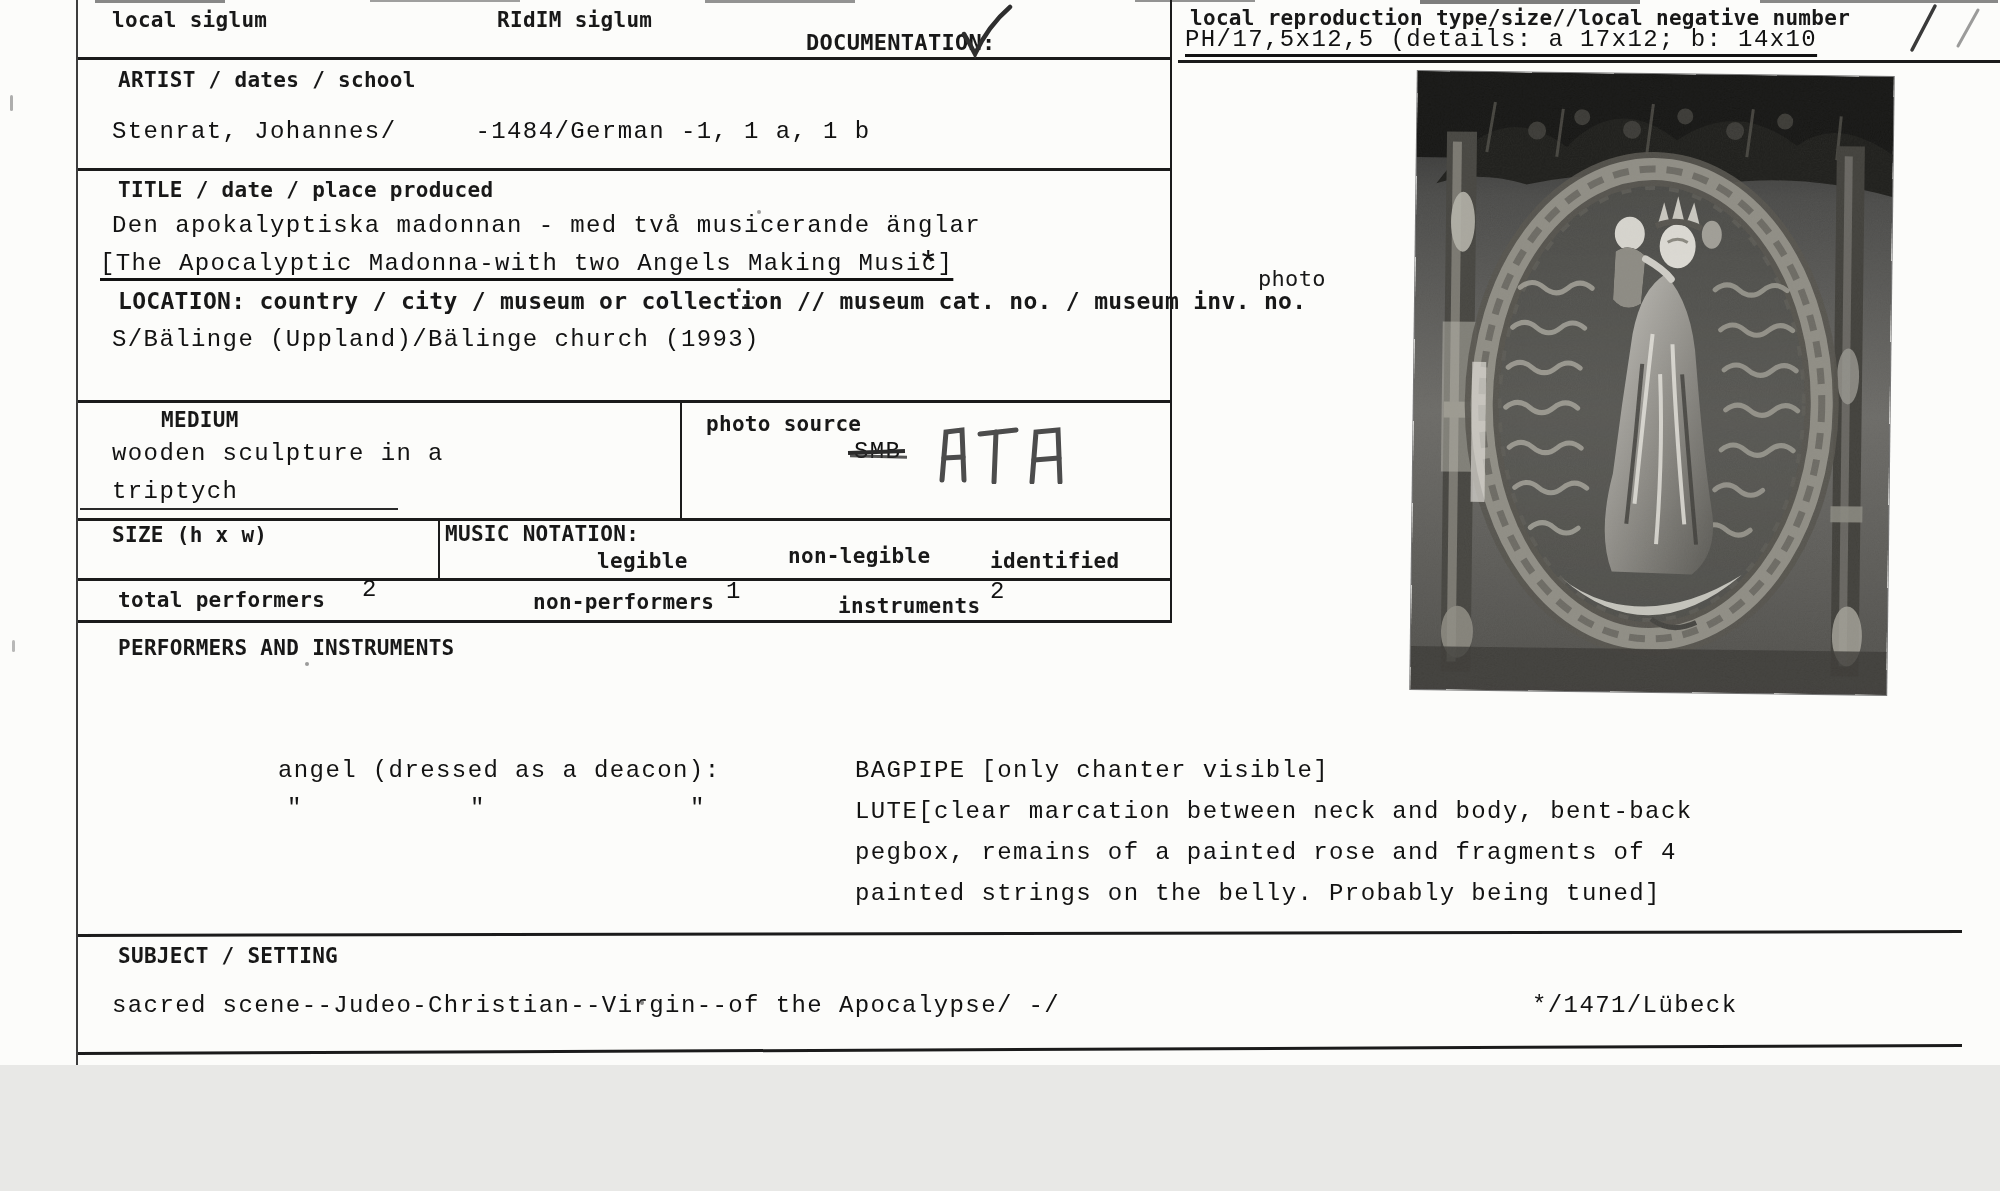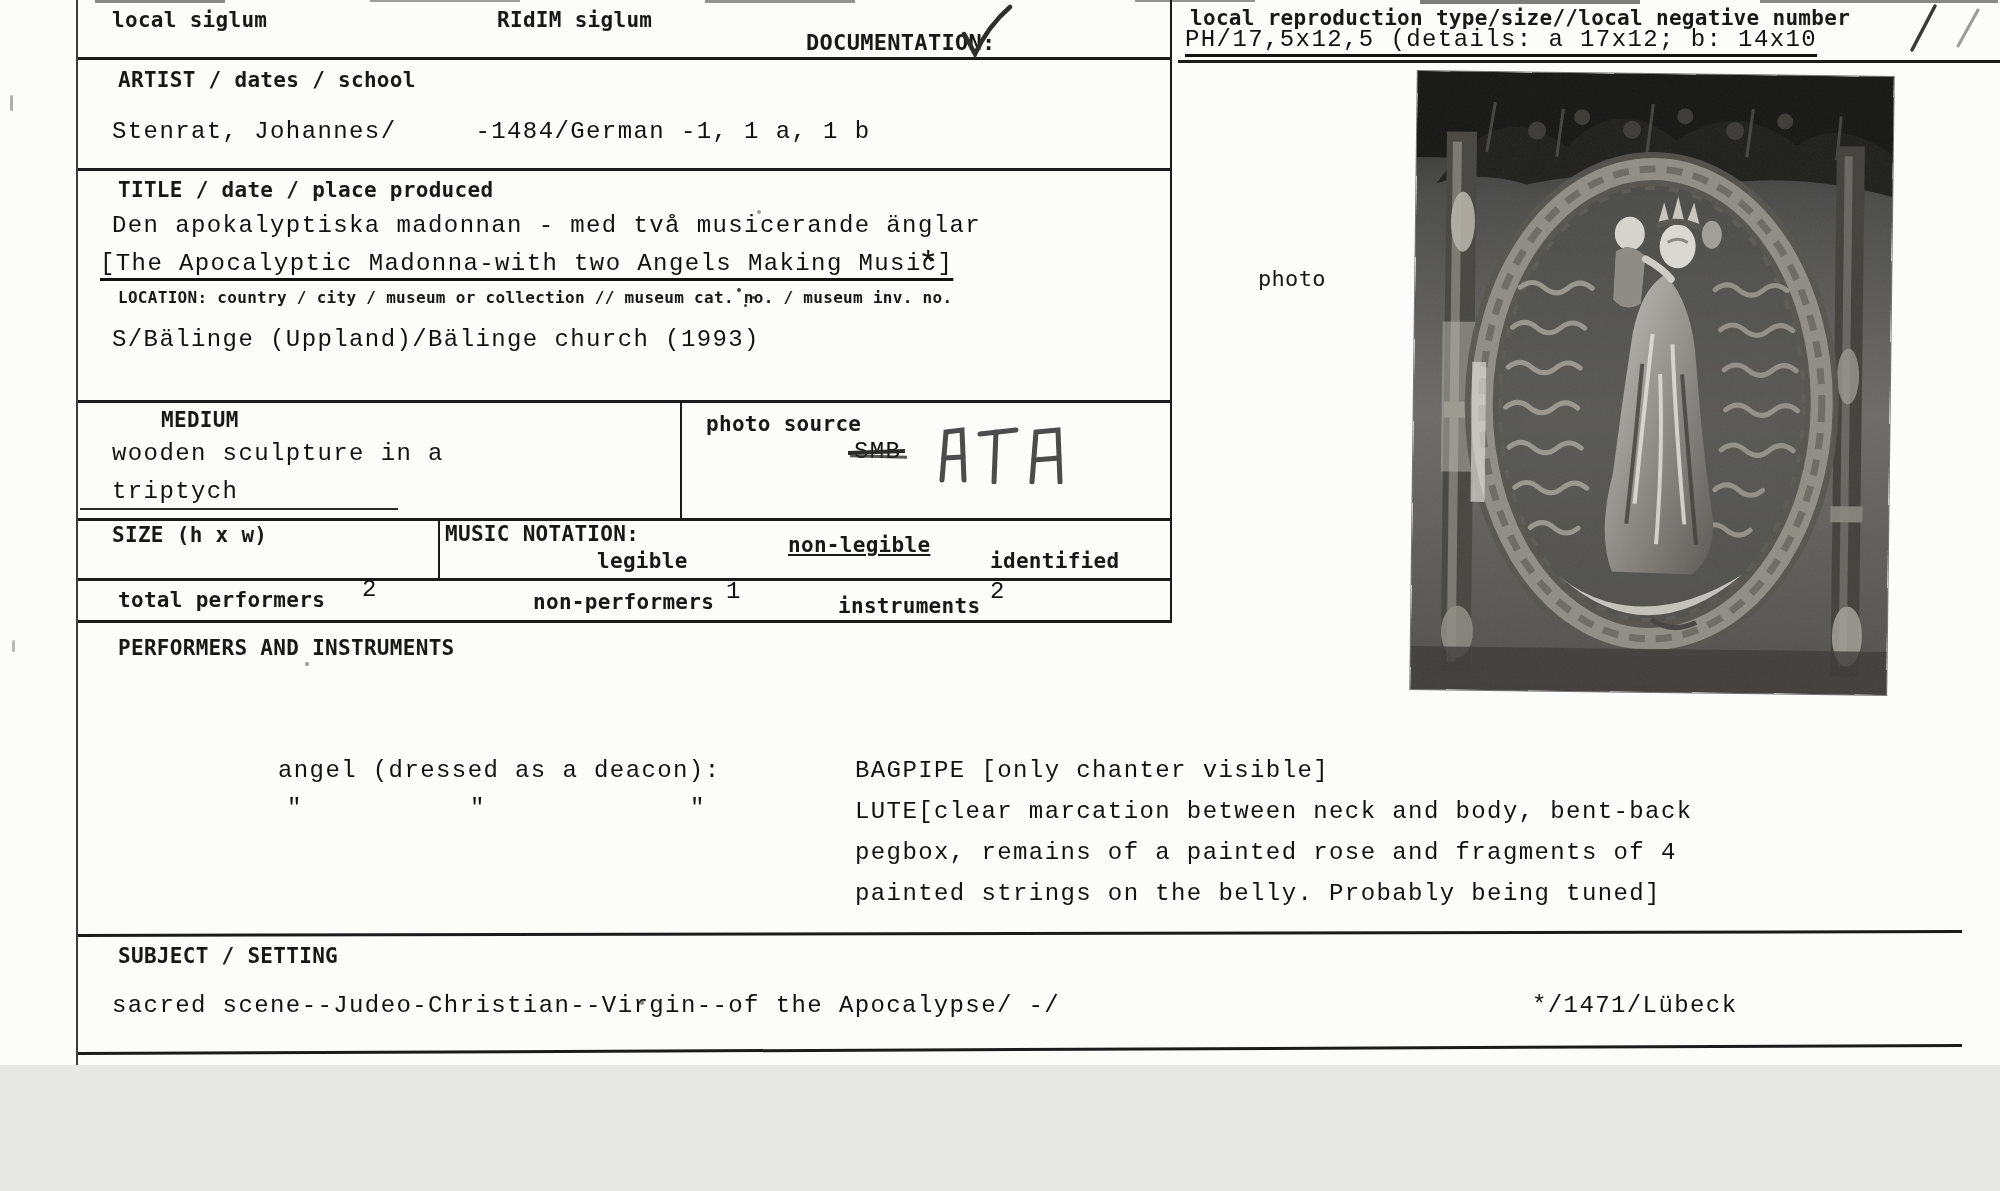--- a/index.html
+++ b/index.html
@@ -86,21 +86,21 @@
   <span class="lbl" style="left:118px;top:68px;">ARTIST / dates / school</span>
   <span class="typ" style="left:112px;top:98px;margin-top:20px;">Stenrat, Johannes/     -1484/German -1, 1 a, 1 b</span>
 
   
   <span class="lbl" style="left:118px;top:178px;">TITLE / date / place produced</span>
   <span class="typ" style="left:112px;top:212px;">Den apokalyptiska madonnan - med två musicerande änglar</span>
   <span class="typ u" style="left:100px;top:250px;">[The Apocalyptic Madonna-with two Angels Making Music]</span>
   <span class="typ" style="left:918px;top:246px;font-size:34px;">*</span>
 
   
-  <span class="lbl" style="left:118px;top:288px;font-size:16px;">LOCATION: country / city / museum or collection // museum cat. no. / museum inv. no.</span>
+  <span class="lbl" style="left:118px;top:288px;font-size:23px;">LOCATION: country / city / museum or collection // museum cat. no. / museum inv. no.</span>
   <span class="typ" style="left:112px;top:326px;">S/Bälinge (Uppland)/Bälinge church (1993)</span>
   <div class="dot" style="left:737px;top:288px;width:4px;height:4px;"></div>
   <div class="dot" style="left:752px;top:296px;width:3px;height:3px;"></div>
   <div class="dot" style="left:744px;top:304px;width:3px;height:3px;"></div>
 
   
   <span class="lbl" style="left:118px;top:408px;margin-left:43px;">MEDIUM</span>
   <span class="typ" style="left:112px;top:440px;">wooden sculpture in a</span>
   <span class="typ" style="left:112px;top:478px;">triptych</span>
   <div class="hline thin" style="left:80px;top:508px;width:318px;"></div>
@@ -117,21 +117,21 @@
         <path d="M100 62 L104 12 L126 10 L128 62"></path>
         <path d="M102 40 L127 38"></path>
       </g>
     </svg>
   </span>
 
   
   <span class="lbl" style="left:112px;top:523px;">SIZE (h x w)</span>
   <span class="lbl" style="left:445px;top:522px;">MUSIC NOTATION:</span>
   <span class="lbl" style="left:597px;top:549px;">legible</span>
-  <span class="lbl" style="left:788px;top:533px;text-decoration:underline;">non-legible</span>
+  <span class="lbl" style="left:788px;top:544px;">non-legible</span>
   <span class="lbl" style="left:990px;top:549px;">identified</span>
 
   
   <span class="lbl" style="left:118px;top:588px;">total performers</span>
   <span class="typ" style="left:362px;top:576px;">2</span>
   <span class="lbl" style="left:533px;top:590px;">non-performers</span>
   <span class="typ" style="left:726px;top:578px;">1</span>
   <span class="lbl" style="left:838px;top:594px;">instruments</span>
   <span class="typ" style="left:990px;top:578px;">2</span>
 

